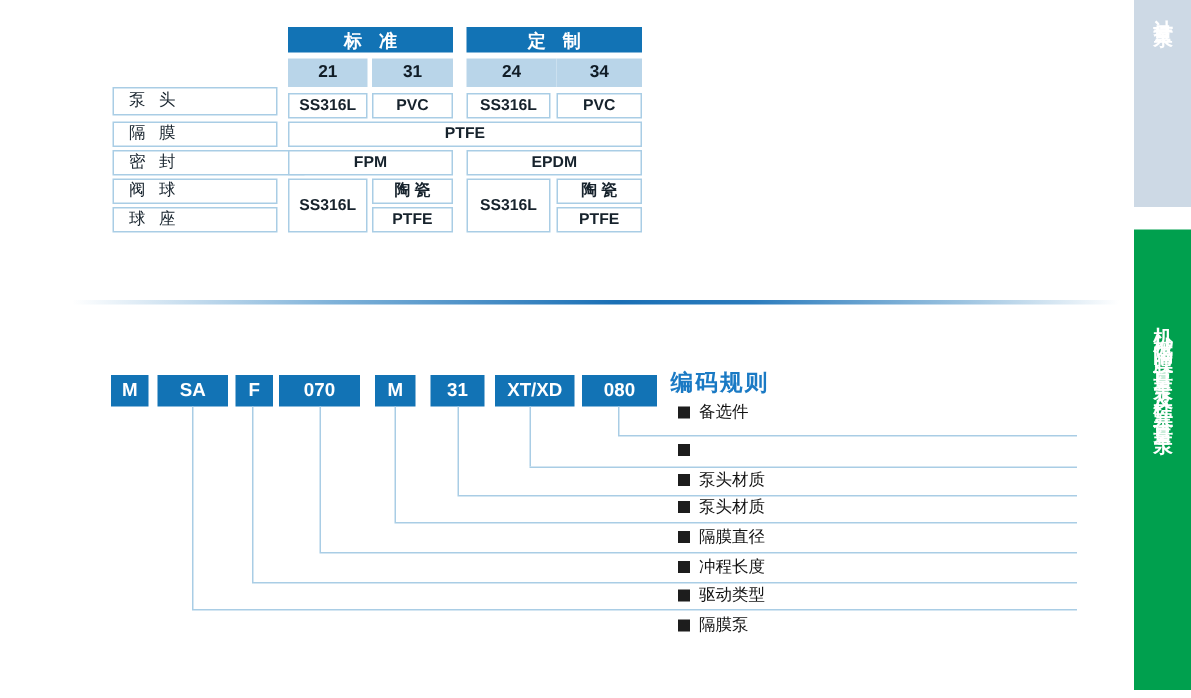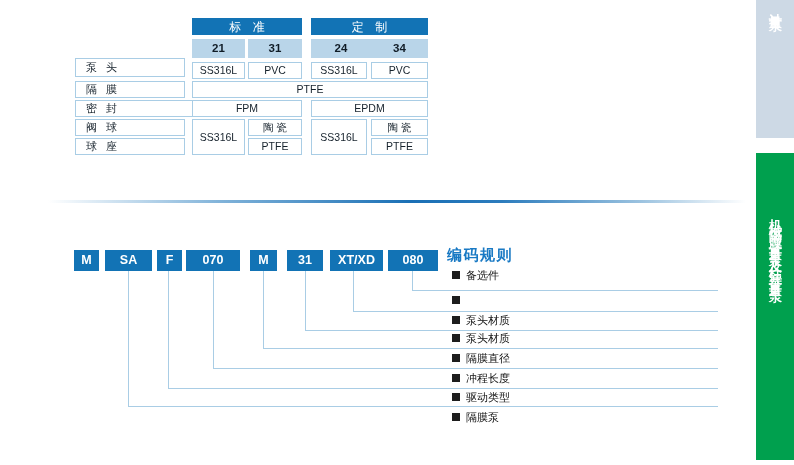--- a/index.html
+++ b/index.html
@@ -6,27 +6,27 @@
   .page {
     position:relative; width:794px; height:465px; overflow:hidden;
     background:#ffffff; font-family:"Liberation Sans", sans-serif;
   }
   .cell {
     position:absolute; box-sizing:border-box;
     display:flex; align-items:center; justify-content:center;
     font-size:10.5px; color:#16222c; line-height:1;
   }
   .ghead {
-    background:var(--header_blue); color:#ffffff; font-weight:normal;
+    background:var(--header_blue); color:#ffffff; font-weight:bold;
     font-size:12px; letter-spacing:4px; text-indent:4px;
   }
   .subhead {
     background:var(--light_blue); color:#101c26; font-weight:bold; font-size:11.5px;
   }
-  .data { background:#ffffff; border:1px solid var(--line_blue); font-weight:400; }
+  .data { background:#ffffff; border:1px solid var(--line_blue); font-weight:700; }
   .rowlabel {
     background:#ffffff; border:1px solid var(--line_blue);
     justify-content:flex-start; padding-left:10px; letter-spacing:3px; font-size:11px;
   }
   .grad-rule {
     position:absolute; left:48px; top:200px; width:698px; height:3px;
     background:linear-gradient(90deg, rgba(26,111,181,0) 0%, #7fb2d9 25%,
       #1a6fb5 52%, #2c7cbd 65%, #9cc3e0 85%, rgba(26,111,181,0) 100%);
   }
   .codebox {

